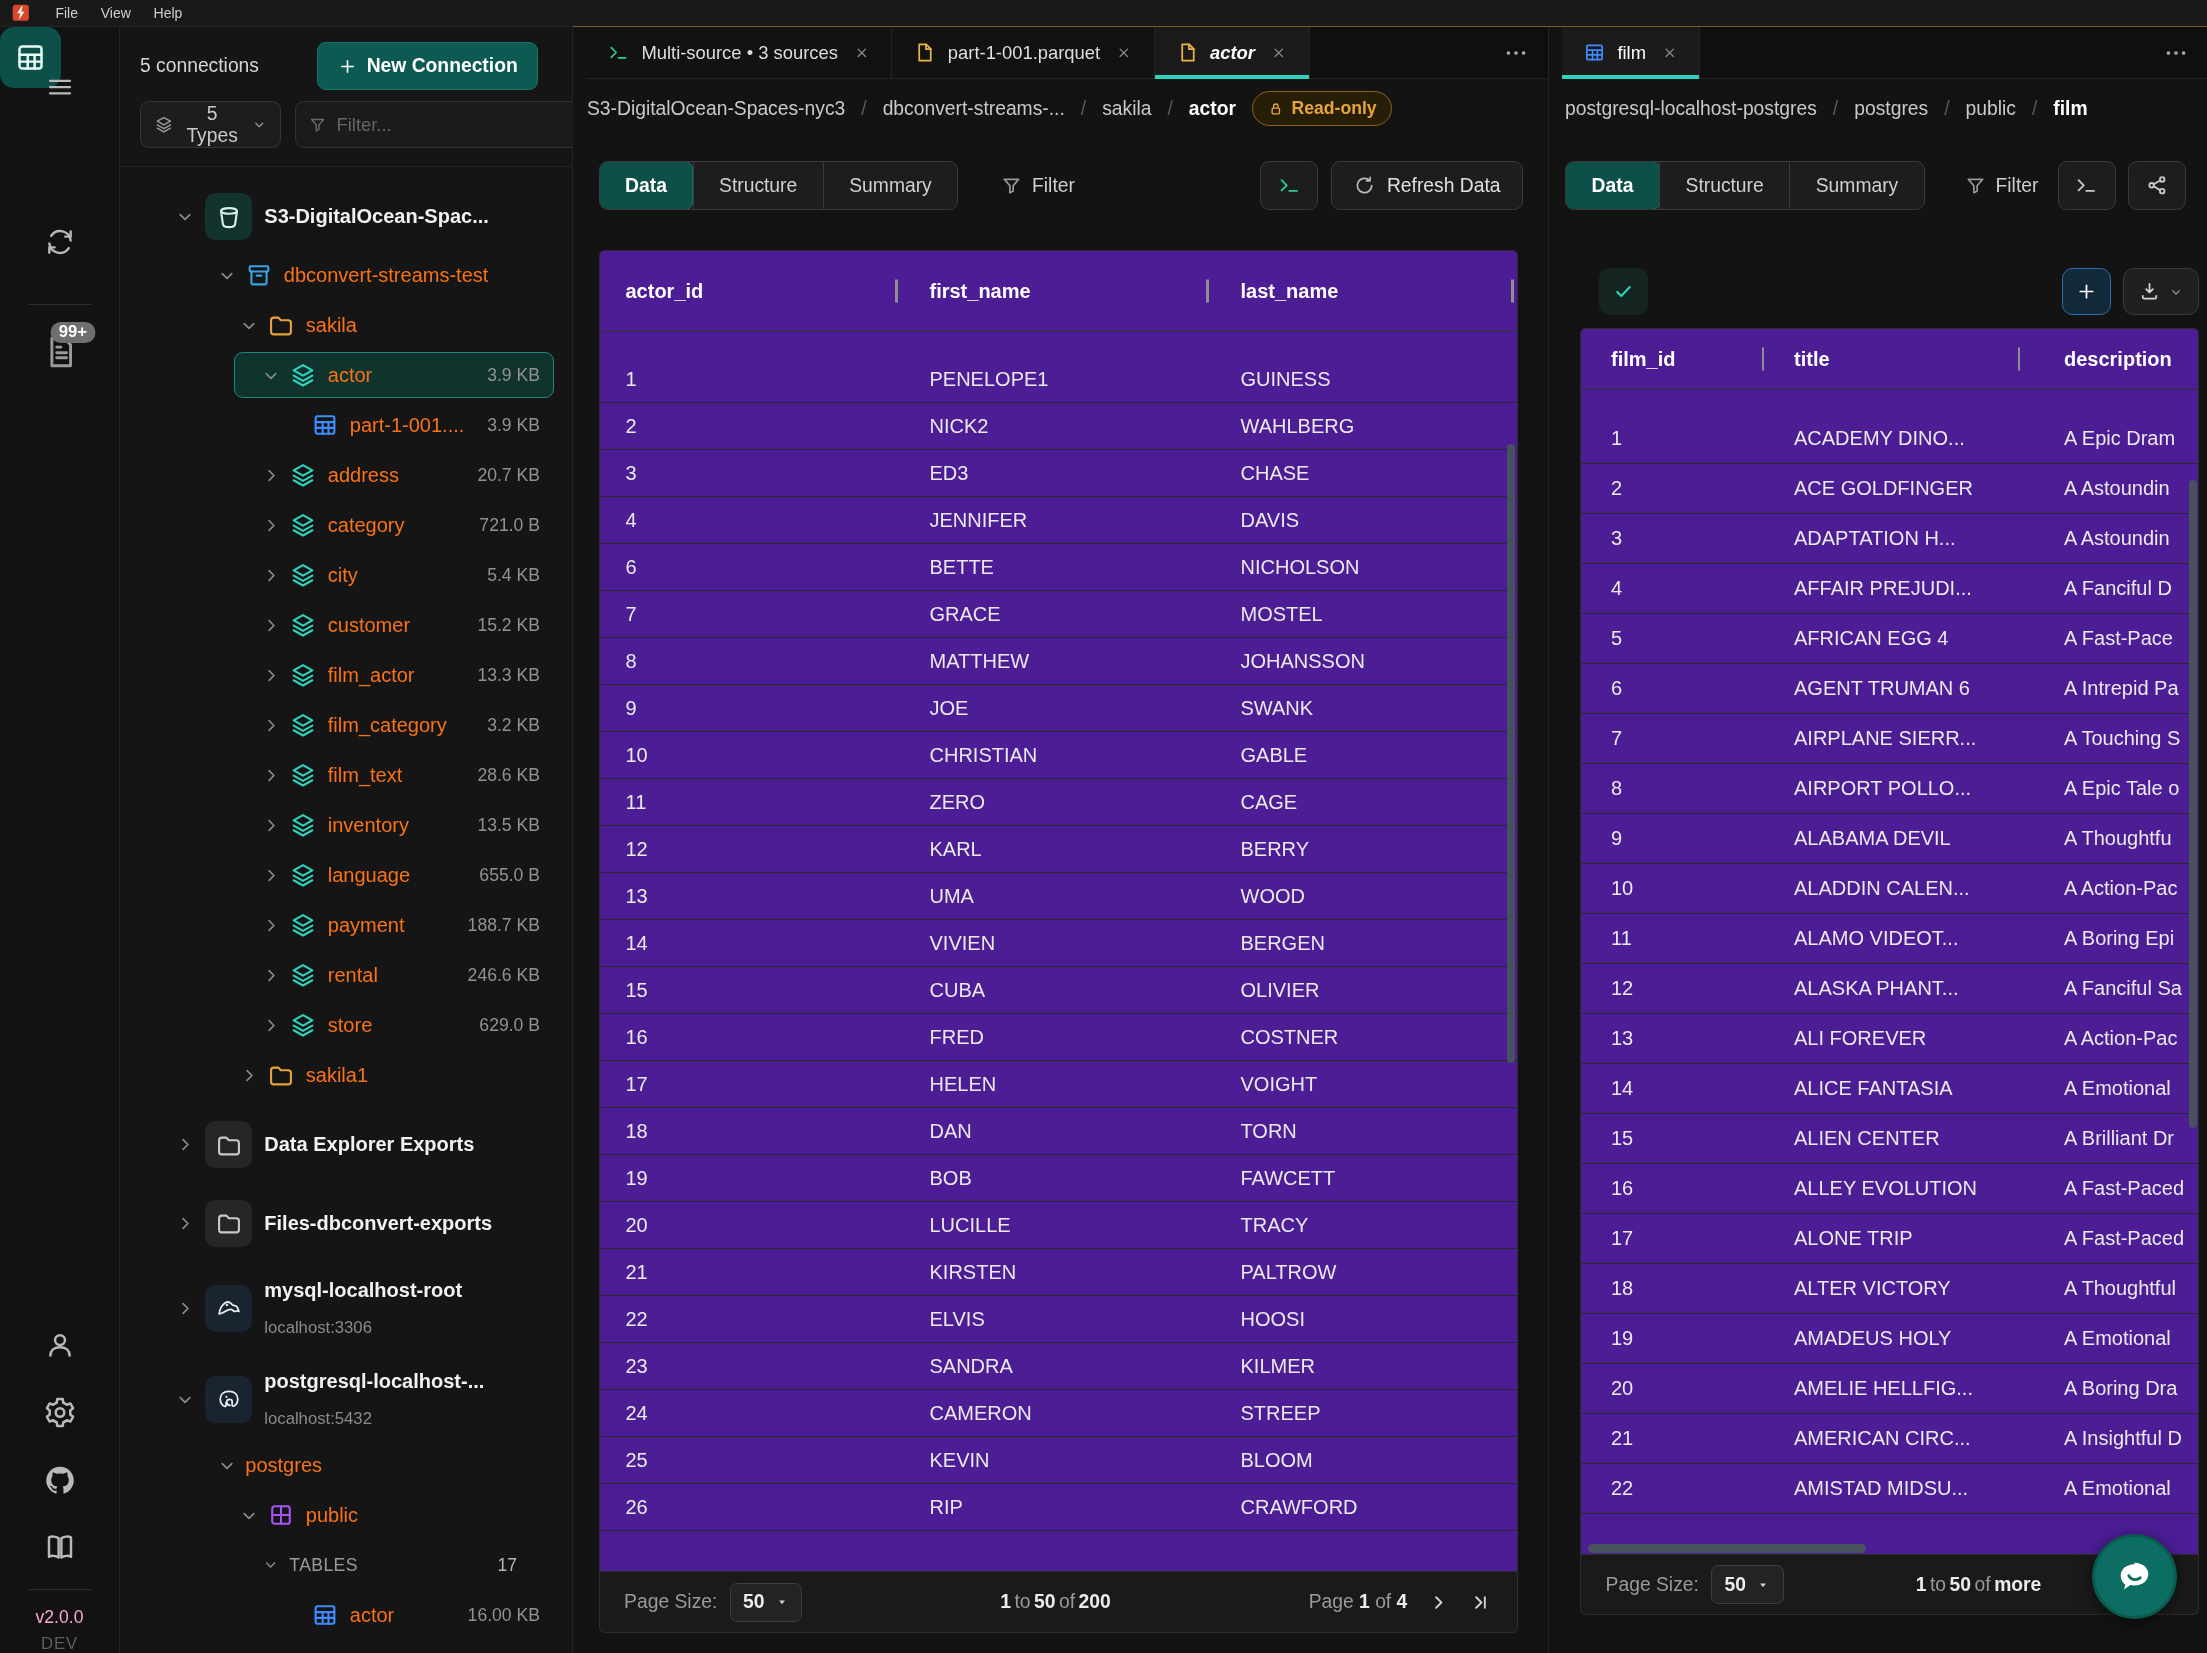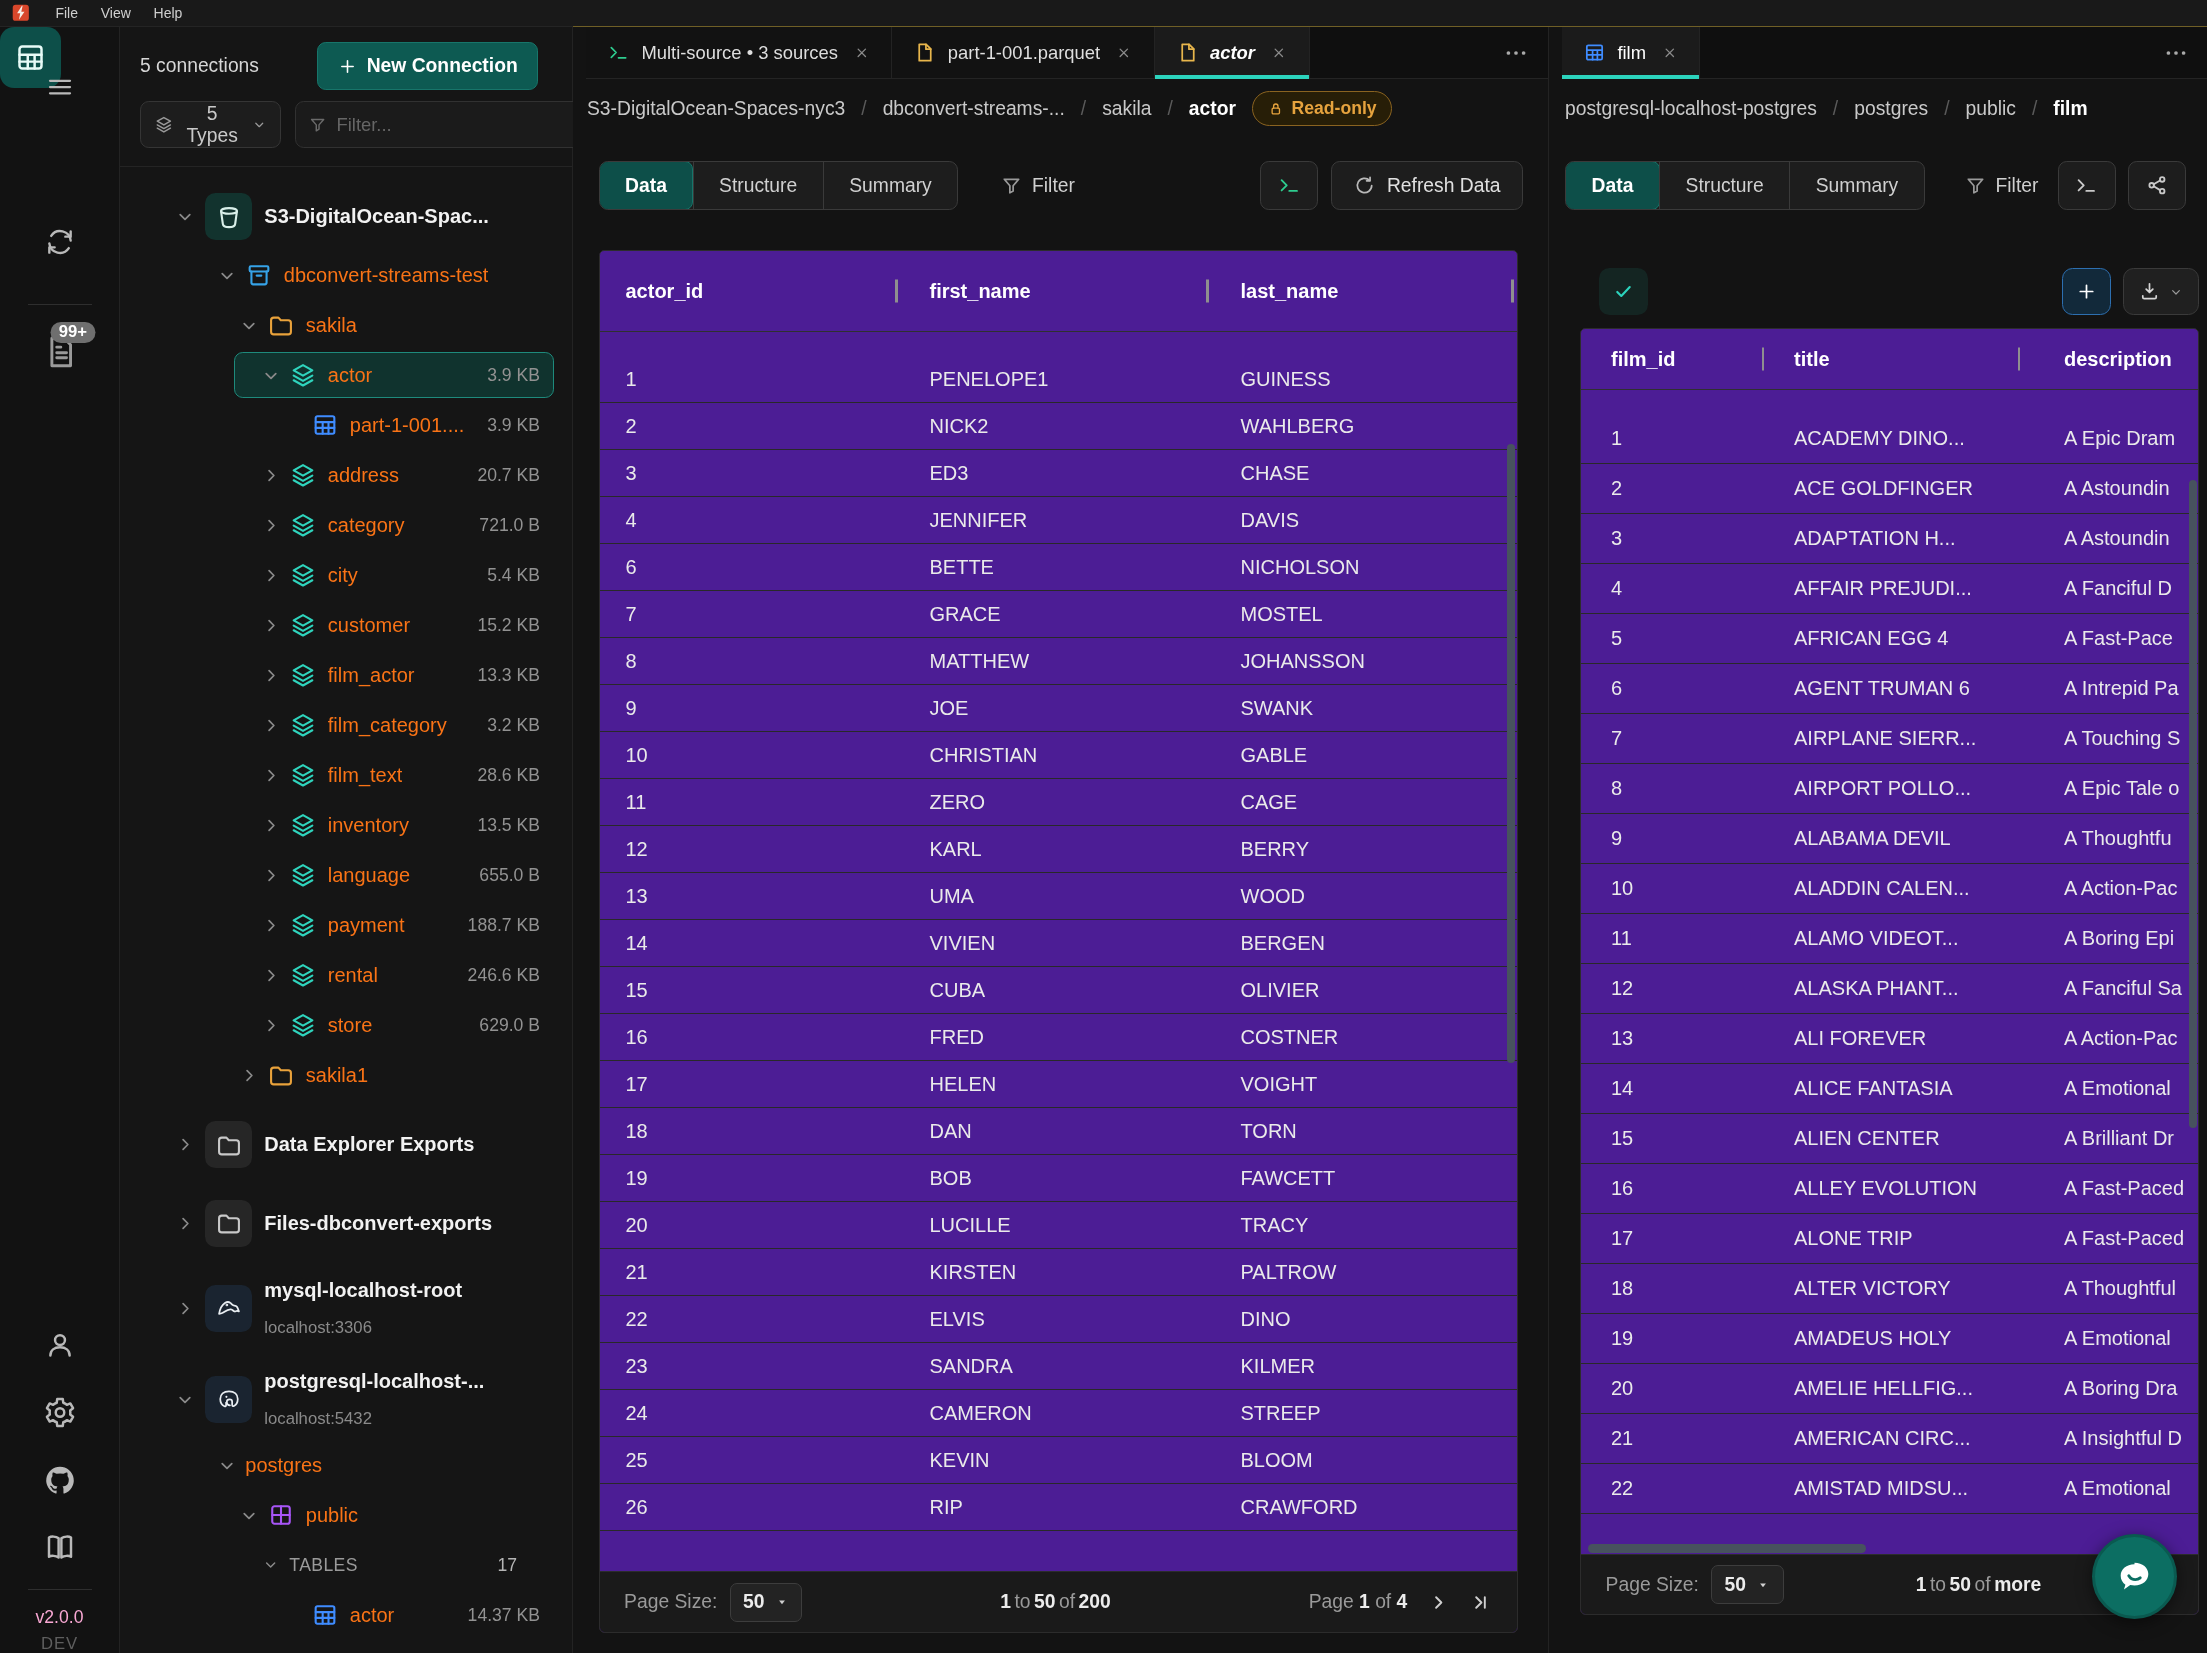--- a/index.html
+++ b/index.html
@@ -657,21 +657,21 @@
         </div>
         <div class="trow" style="padding-left: 160px;">
           <span class="chev"></span>
           <span data-icon="tableb" class="ticon" style="width: 28px; height: 28px; color: rgb(63, 140, 255);">
             <svg viewBox="0 0 24 24" fill="none" stroke="currentColor" stroke-width="1.8" stroke-linecap="round" stroke-linejoin="round">
               <rect x="4" y="4.5" width="16" height="15" rx="1.5"></rect>
               <path d="M4 9.5h16M10 9.5v10M15 9.5v10M4 14.5h16"></path>
             </svg>
           </span>
           <span class="tlabel">actor</span>
-          <span class="tsize">14.37 KB</span>
+          <span class="tsize">16.00 KB</span>
         </div>
         <div class="trow" style="padding-left: 160px;">
           <span data-icon="tableb" class="ticon" style="width: 28px; height: 28px; color: rgb(63, 140, 255);">
             <svg viewBox="0 0 24 24" fill="none" stroke="currentColor" stroke-width="1.8" stroke-linecap="round" stroke-linejoin="round">
               <rect x="4" y="4.5" width="16" height="15" rx="1.5"></rect>
               <path d="M4 9.5h16M10 9.5v10M15 9.5v10M4 14.5h16"></path>
             </svg>
           </span>
         </div>
       </div>
@@ -887,21 +887,21 @@
             <div class="td" style="width: 305px; padding-left: 32px;">TRACY</div>
           </div>
           <div class="tr">
             <div class="td" style="width: 298px; padding-left: 26px;">21</div>
             <div class="td" style="width: 311px; padding-left: 32px;">KIRSTEN</div>
             <div class="td" style="width: 305px; padding-left: 32px;">PALTROW</div>
           </div>
           <div class="tr">
             <div class="td" style="width: 298px; padding-left: 26px;">22</div>
             <div class="td" style="width: 311px; padding-left: 32px;">ELVIS</div>
-            <div class="td" style="width: 305px; padding-left: 32px;">DINO</div>
+            <div class="td" style="width: 305px; padding-left: 32px;">HOOSI</div>
           </div>
           <div class="tr">
             <div class="td" style="width: 298px; padding-left: 26px;">23</div>
             <div class="td" style="width: 311px; padding-left: 32px;">SANDRA</div>
             <div class="td" style="width: 305px; padding-left: 32px;">KILMER</div>
           </div>
           <div class="tr">
             <div class="td" style="width: 298px; padding-left: 26px;">24</div>
             <div class="td" style="width: 311px; padding-left: 32px;">CAMERON</div>
             <div class="td" style="width: 305px; padding-left: 32px;">STREEP</div>

